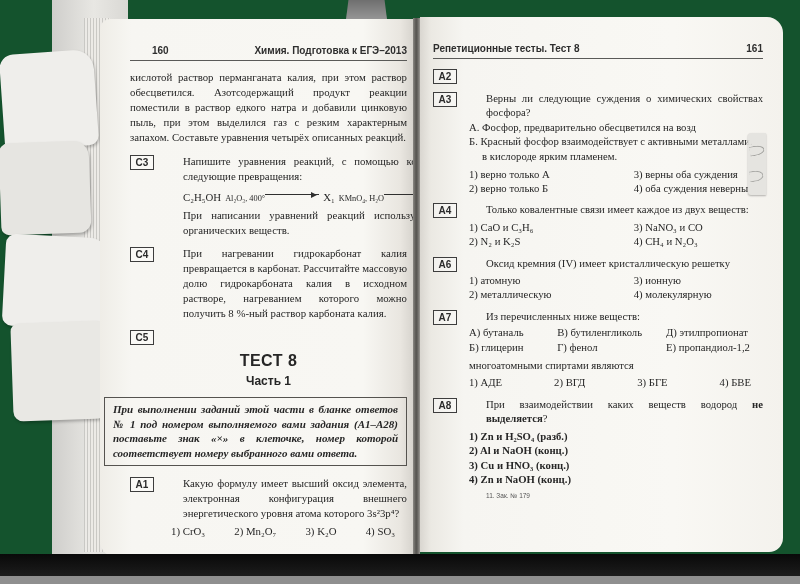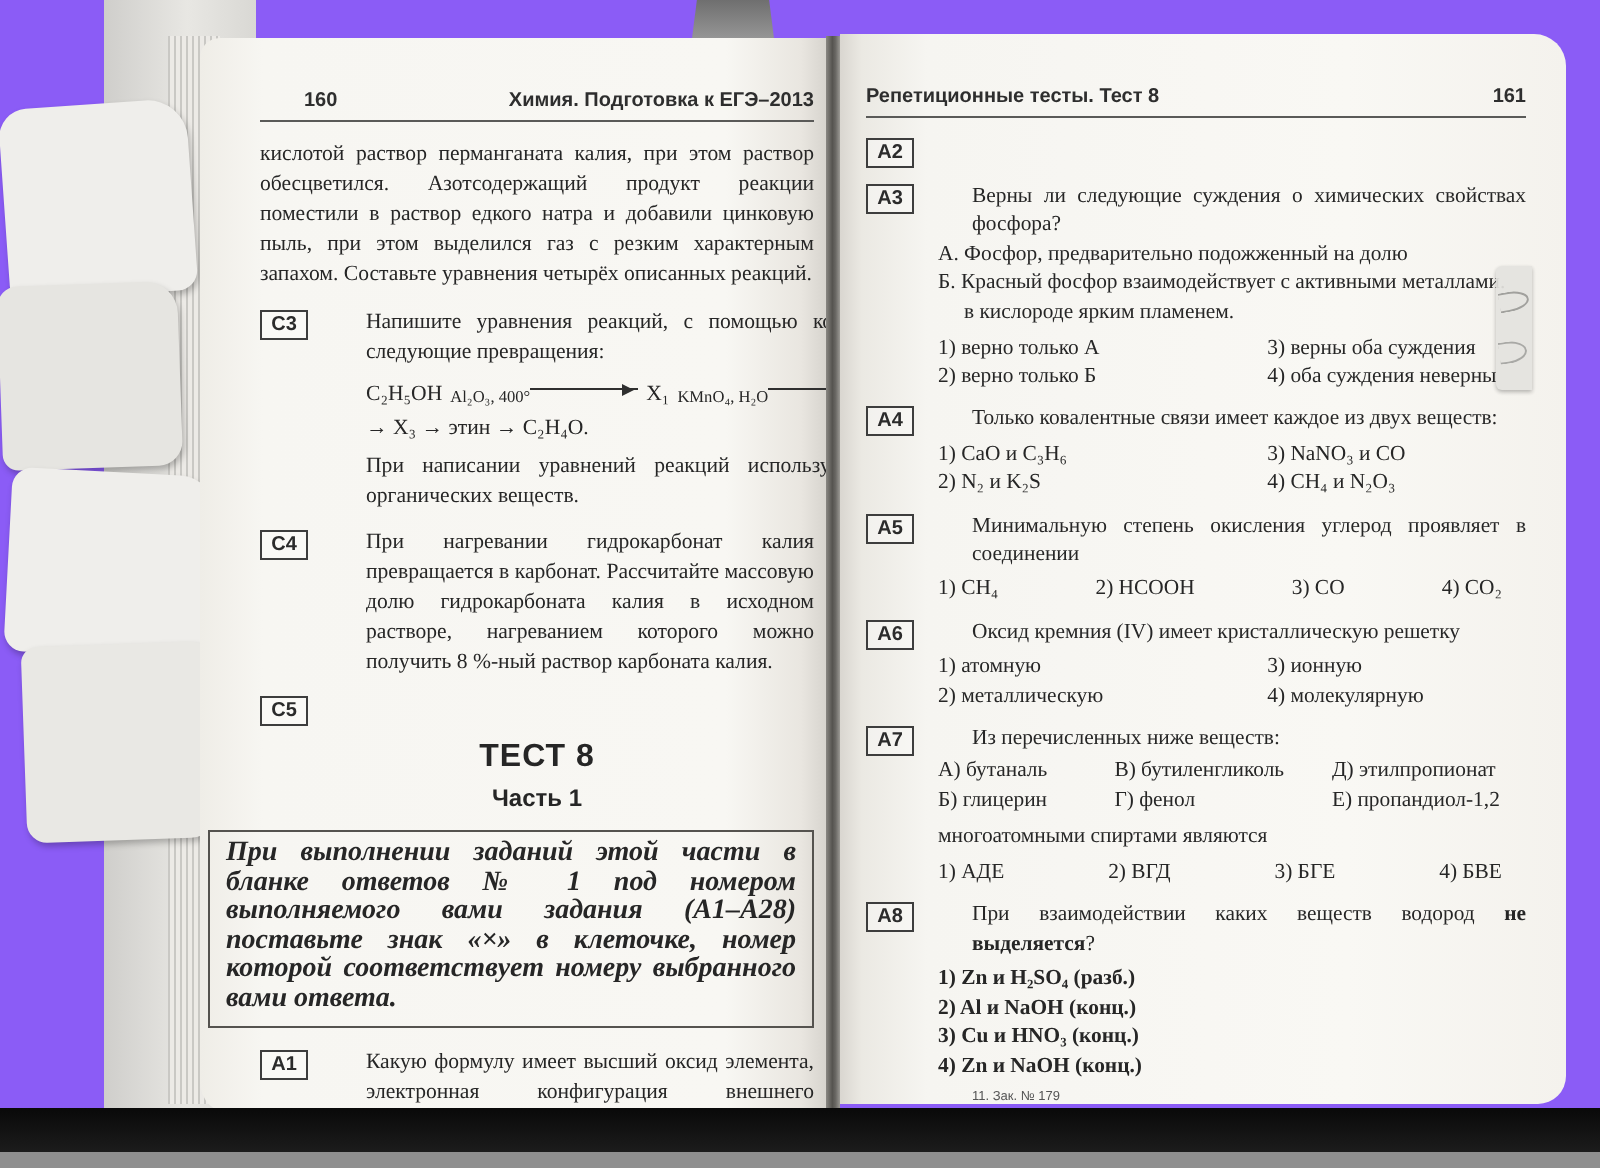--- a/index.html
+++ b/index.html
@@ -1,16 +1,16 @@
 <!DOCTYPE html>
 <html><head>
 <meta charset="utf-8">
 <style>
   html,body{margin:0;padding:0;background:#0d0d0d;}
-  .scene{position:relative;width:800px;height:584px;background:#8b5cf6;overflow:hidden;
+  .scene{position:relative;width:800px;height:584px;background:#14532d;overflow:hidden;
          font-family:"Liberation Serif","DejaVu Serif",serif;color:#262626;}
 
   
   .bottom-strip{position:absolute;left:0;bottom:0;width:800px;height:8px;background:#8f8f8f;}
   .bottom-shadow{position:absolute;left:0;bottom:8px;width:800px;height:22px;
                  background:linear-gradient(180deg,#090909,#1c1c1c);}
   .fore-edge{position:absolute;left:52px;top:0;width:76px;height:566px;
              background:linear-gradient(90deg,#cfcecb,#e8e7e3 55%,#d9d8d4);border-radius:0 0 18px 4px;}
   .stack-tex{position:absolute;left:84px;top:18px;width:26px;height:534px;
              background:repeating-linear-gradient(90deg,#c9c8c4 0 1px,#eceae6 1px 3px);}
@@ -64,21 +64,21 @@
      position:relative;margin-bottom:4px;}
   .arr .shaft::after{content:"";position:absolute;right:-1px;bottom:-3.5px;
      border:3px solid transparent;border-left:6px solid #2f2f2f;}
   .rxn2{margin:0 0 4px 0;}
 
   .test-title{text-align:center;font-family:"Liberation Sans",sans-serif;font-weight:bold;
      font-size:16px;letter-spacing:.5px;margin:8px 0 6px;}
   .part-title{text-align:center;font-family:Liberation Sans, sans-serif;font-weight:bold;
      font-size:12px;margin:0 0 8px;}
   .instr{border:1.1px solid #55534f;padding:4px 8px 5px;font-style:italic;font-weight:bold;
-     font-size:14px;line-height:14.6px;text-align:justify;margin:0 0 10px -26px;}
+     font-size:11px;line-height:14.6px;text-align:justify;margin:0 0 10px -26px;}
 
   
   .opts2{display:grid;grid-template-columns:56% 44%;grid-template-rows:auto auto;
      grid-auto-flow:column;margin-top:3px;}
   .opts4{display:flex;justify-content:space-between;padding-right:12px;margin-top:3px;}
   .optlist div{line-height:14.6px;font-weight:bold;}
   .outdent{margin-left:-17px;}
   .outdent-sm{margin-left:-12px;}
   .subst{display:grid;grid-template-columns:30% 37% 33%;grid-template-rows:auto auto;
      grid-auto-flow:column;margin-top:2px;}
@@ -125,21 +125,20 @@
             <span class="arr">
               <span class="albl">KMnO₄, H₂O</span>
               <span class="shaft"></span>
             </span>
             <span class="sp">X₂</span>
             <span class="arr">
               <span class="albl">HBr(изб.)</span>
               <span class="shaft"></span>
             </span>
           </div>
-          <div class="rxn2">→ X₃ → этин → C₂H₄O.</div>
           <div class="qtext note">При написании уравнений реакций используйте структурные формулы органических веществ.</div>
         </div>
       </div>
 
       <div class="task">
         <span class="qlabel">С4</span>
         <div class="qbody">
           <div class="qtext">При нагревании гидрокарбонат калия превращается в карбонат. Рассчитайте массовую долю гидрокарбоната калия в исходном растворе, нагреванием которого можно получить 8 %-ный раствор карбоната калия.</div>
         </div>
       </div>
@@ -180,21 +179,21 @@
 
       <div class="task rq">
         <span class="qlabel">А2</span>
       </div>
 
       <div class="task rq">
         <span class="qlabel">А3</span>
         <div class="qbody">
           <div class="qtext">Верны ли следующие суждения о химических свойствах фосфора?</div>
           <div class="outdent">
-            <div class="stline">А. Фосфор, предварительно подожженный на долю</div>
+            <div class="stline">А. Фосфор, предварительно обесцветился на возд</div>
             <div class="stline">Б. Красный фосфор взаимодействует с активными металлами.</div>
             <div class="stline st-indent">в кислороде ярким пламенем.</div>
           </div>
           <div class="opts2 outdent">
             <span>1) верно только А</span>
             <span>2) верно только Б</span>
             <span>3) верны оба суждения</span>
             <span>4) оба суждения неверны</span>
           </div>
         </div>
@@ -206,32 +205,20 @@
           <div class="qtext">Только ковалентные связи имеет каждое из двух веществ:</div>
           <div class="opts2 outdent">
             <span>1) CaO и C₃H₆</span>
             <span>2) N₂ и K₂S</span>
             <span>3) NaNO₃ и CO</span>
             <span>4) CH₄ и N₂O₃</span>
           </div>
         </div>
       </div>
 
-      <div class="task rq">
-        <span class="qlabel">А5</span>
-        <div class="qbody">
-          <div class="qtext">Минимальную степень окисления углерод проявляет в соединении</div>
-          <div class="opts4 outdent">
-            <span>1) CH₄</span>
-            <span>2) HCOOH</span>
-            <span>3) CO</span>
-            <span>4) CO₂</span>
-          </div>
-        </div>
-      </div>
 
       <div class="task rq">
         <span class="qlabel">А6</span>
         <div class="qbody">
           <div class="qtext">Оксид кремния (IV) имеет кристаллическую решетку</div>
           <div class="opts2 outdent">
             <span>1) атомную</span>
             <span>2) металлическую</span>
             <span>3) ионную</span>
             <span>4) молекулярную</span>

